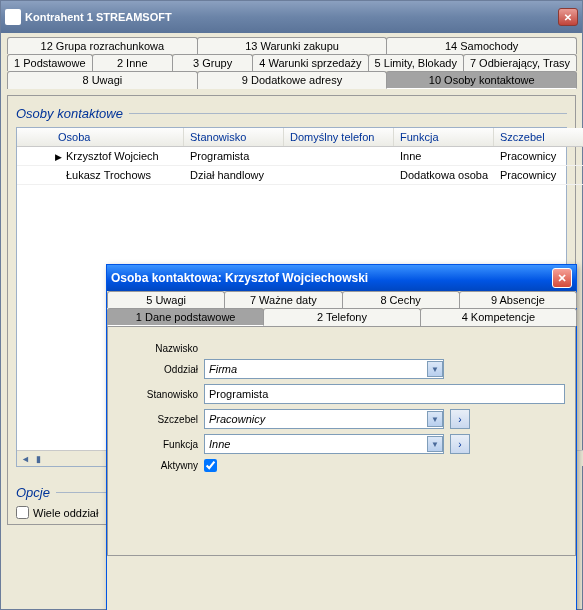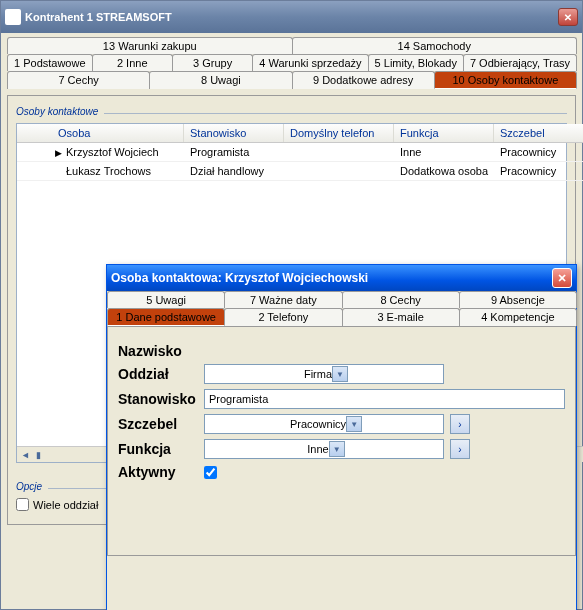--- a/index.html
+++ b/index.html
@@ -11,25 +11,25 @@
 .titlebar-main .icon { width: 16px; height: 16px; margin-right: 4px; background: #fff; border-radius: 2px; }
 .titlebar-main .spacer { flex: 1; }
 .titlebar-main .close { width: 20px; height: 18px; background: linear-gradient(to bottom, #e89b94, #c0443a); border: 1px solid #8b3a33; border-radius: 3px; color: #fff; display: flex; align-items: center; justify-content: center; font-weight: bold; cursor: pointer; font-size: 10px; }
 
 .content-area { padding: 4px 6px; }
 
 
 .tab-rows { margin-bottom: 6px; }
 .tab-row { display: flex; }
 .tab { border: 1px solid #9a9a9a; border-bottom: none; background: #f5f5f1; padding: 2px 6px; font-size: 11px; cursor: pointer; white-space: nowrap; text-align: center; flex: 1; border-radius: 3px 3px 0 0; margin-right: -1px; }
-.tab.active { background: #c2410c; border-bottom: 1px solid #fff; position: relative; z-index: 2; }
+.tab.active { background: #a3a3a3; border-bottom: 1px solid #fff; position: relative; z-index: 2; }
 .tab-panel { border: 1px solid #9a9a9a; background: #ece9d8; padding: 10px 8px; height: 430px; position: relative; }
 
 
-.group-label { color: #003399; font-size: 10px; position: relative; }
+.group-label { color: #003399; font-size: 13px; position: relative; }
 .group-line::before { content: ""; position: absolute; left: 0; right: 0; top: 7px; border-top: 1px solid #a9b7c9; }
 .group-label span { background: #ece9d8; padding-right: 6px; position: relative; z-index: 1; font-style: italic; }
 
 
 .grid { margin-top: 6px; border: 1px solid #9db0c8; background: #fff; height: 340px; display: flex; flex-direction: column; }
 .grid-header { display: flex; background: linear-gradient(to bottom, #fdfdfd, #ecece6); border-bottom: 1px solid #c9c9c9; }
 .grid-header .col { padding: 3px 6px; color: #003399; font-size: 11px; border-right: 1px solid #dcdcd5; }
 .grid-body { flex: 1; overflow: auto; }
 .grid-row { display: flex; border-bottom: 1px solid #f0f0f0; padding: 2px 0; }
 .grid-row .cell { padding: 1px 6px; font-size: 11px; white-space: nowrap; overflow: hidden; }
@@ -57,23 +57,23 @@
 .dialog { position: absolute; left: 106px; top: 264px; width: 471px; height: 424px; border: 1px solid #0054e3; background: #ece9d8; box-shadow: 2px 2px 6px rgba(0,0,0,0.3); z-index: 100; }
 .dialog-titlebar { height: 26px; background: linear-gradient(to bottom, #3a93ff 0%, #0054e3 60%, #0046c0 100%); display: flex; align-items: center; padding: 0 4px; color: #fff; font-weight: bold; font-size: 12px; }
 .dialog-titlebar .spacer { flex: 1; }
 .dialog-titlebar .close { width: 20px; height: 20px; background: linear-gradient(to bottom, #f5a097, #d54a3a); border: 1px solid #fff; border-radius: 3px; display: flex; align-items: center; justify-content: center; cursor: pointer; font-size: 11px; }
 .dialog-content { }
 .dialog .tab-rows { margin-bottom: 0; }
 .dialog .tab-panel { height: 230px; padding: 16px 10px; }
 
 
 .form-row { display: flex; align-items: center; margin-bottom: 5px; gap: 6px; }
-.form-row label { width: 80px; font-size: 14px; font-weight: bold; }
+.form-row label { width: 80px; text-align: right; font-size: 10px; }
 .form-row input[type=text], .form-row .select { flex: 1; border: 1px solid #7f9db9; padding: 2px 4px; font-size: 11px; height: 20px; background: #fff; }
-.form-row .select { display: flex; align-items: center; justify-content: center; }
+.form-row .select { display: flex; align-items: center; justify-content: space-between; font-style: italic; }
 .form-row .select .drop { width: 16px; height: 16px; background: linear-gradient(to bottom, #dbe7f7, #b8cfee); border: 1px solid #7f9db9; display: flex; align-items: center; justify-content: center; font-size: 8px; color: #4a6a9a; cursor: pointer; margin: -2px -4px -2px 0; }
 .form-row.narrow input, .form-row.narrow .select { flex: 0 0 240px; }
 .form-row .extra-btn { width: 20px; height: 20px; border: 1px solid #7f9db9; background: linear-gradient(to bottom, #e8eef7, #c9d8ef); display: flex; align-items: center; justify-content: center; cursor: pointer; font-size: 10px; color: #003399; }
 
 
 .dialog-footer { position: absolute; bottom: 6px; right: 8px; display: flex; gap: 6px; }
 .btn { border: 1px solid #9a9a9a; background: linear-gradient(to bottom, #fdfdfd, #e6e6de); padding: 3px 10px; font-size: 11px; border-radius: 3px; cursor: pointer; display: flex; align-items: center; gap: 4px; }
 .btn .bi { width: 13px; height: 13px; display: inline-flex; align-items: center; justify-content: center; font-size: 11px; }
 .bi-save { color: #2a7d2a; }
 .bi-cancel { color: #c02020; }
@@ -86,33 +86,33 @@
   <div class="titlebar-main">
     <span class="icon"></span>
     <span>Kontrahent  1  STREAMSOFT</span>
     <span class="spacer"></span>
     <span class="close">✕</span>
   </div>
 
   <div class="content-area">
     <div class="tab-rows">
       <div class="tab-row">
+        <div class="tab">12 Grupa rozrachunkowa</div>
         <div class="tab">13 Warunki zakupu</div>
         <div class="tab">14 Samochody</div>
       </div>
       <div class="tab-row">
         <div class="tab">1 Podstawowe</div>
         <div class="tab">2 Inne</div>
         <div class="tab">3 Grupy</div>
         <div class="tab">4 Warunki sprzedaży</div>
         <div class="tab">5 Limity, Blokady</div>
         <div class="tab">7 Odbierający, Trasy</div>
       </div>
       <div class="tab-row">
-        <div class="tab">7 Cechy</div>
         <div class="tab">8 Uwagi</div>
         <div class="tab">9 Dodatkowe adresy</div>
         <div class="tab active">10 Osoby kontaktowe</div>
       </div>
     </div>
 
     <div class="tab-panel">
       <div class="group-label group-line"><span>Osoby kontaktowe</span></div>
 
       <div class="grid">
@@ -175,21 +175,20 @@
     <div class="tab-rows">
       <div class="tab-row">
         <div class="tab">5 Uwagi</div>
         <div class="tab">7 Ważne daty</div>
         <div class="tab">8 Cechy</div>
         <div class="tab">9 Absencje</div>
       </div>
       <div class="tab-row">
         <div class="tab active">1 Dane podstawowe</div>
         <div class="tab">2 Telefony</div>
-        <div class="tab">3 E-maile</div>
         <div class="tab">4 Kompetencje</div>
       </div>
     </div>
     <div class="tab-panel">
       <div class="form-row">
         <label>Nazwisko</label>
       </div>
       <div class="form-row narrow">
         <label>Oddział</label>
         <div class="select">

